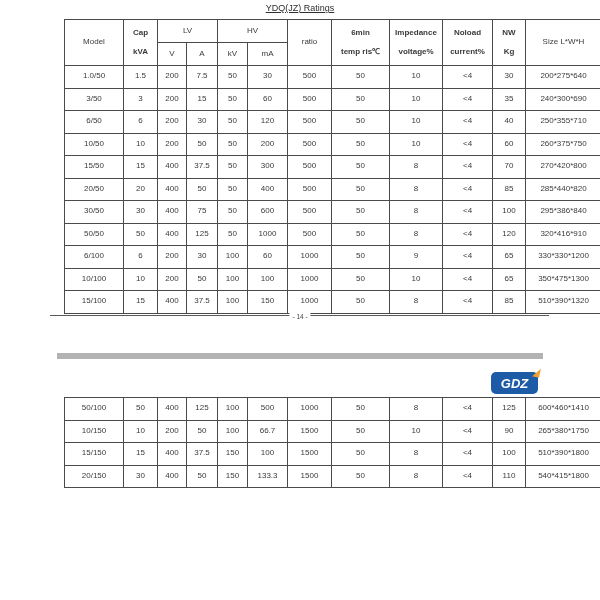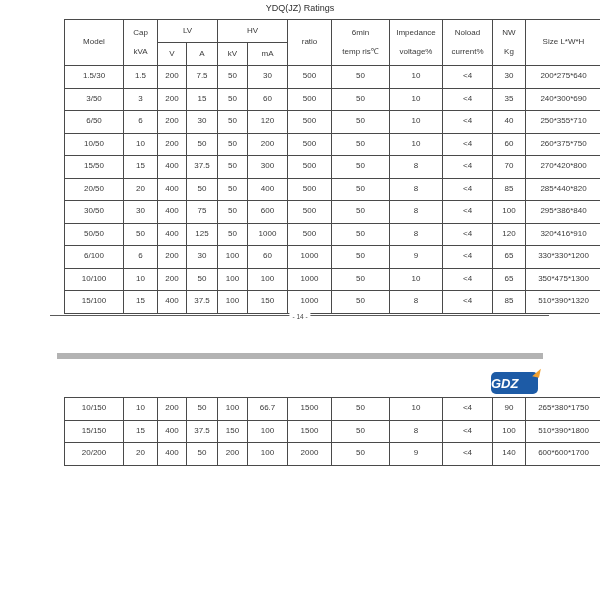--- a/index.html
+++ b/index.html
@@ -1,38 +1,38 @@
 <!DOCTYPE html>
 <html><head>
 <meta charset="utf-8">
 <style>
   html,body{margin:0;padding:0;background:#ffffff;}
   .page{position:relative;width:600px;height:600px;background:#ffffff;overflow:hidden;
         font-family:"Liberation Sans", sans-serif;color:#3a3a3a;}
   .doc-title{position:absolute;top:3px;left:0;width:600px;text-align:center;
-             font-size:9px;color:#2f2f2f;}
+             font-size:9px;color:#2f2f2f;text-decoration:underline;}
   table.ratings-table{position:absolute;left:64px;width:472px;border-collapse:collapse;
              table-layout:fixed;background:#fff;}
   .t1{top:19px;}
   .t2{top:397px;}
   .ratings-table th,.ratings-table td{
       border:1px solid #4a4a4a;font-size:8px;font-weight:normal;text-align:center;
       vertical-align:middle;padding:0;color:#3a3a3a;white-space:nowrap;overflow:hidden;
       line-height:1.1;}
   .t1 thead tr{height:23px;}
   .ratings-table tbody td{height:21.5px;}
-  th.two-line span{display:block;line-height:1;}
+  th.two-line span{display:block;line-height:1;font-weight:bold;}
   th.two-line span + span{margin-top:11px;text-align:center;}
   .footer-rule{position:absolute;top:315px;left:50px;width:499px;height:0;
                border-top:1px solid #5a5a5a;}
   .page-num{position:absolute;top:313px;left:50%;transform:translateX(-50%);
             background:#ffffff;padding:0 3px;font-size:6.5px;color:#444;}
   .page-sep{position:absolute;top:353px;left:57px;width:486px;height:6px;background:#b3b3b3;}
   .logo{position:absolute;top:372px;left:491px;width:47px;height:22px;background:#1d5ba6;
-        border-radius:5px;display:flex;align-items:center;justify-content:flex-start;}
+        border-radius:5px;display:flex;align-items:center;justify-content:center;}
   .logo-text{color:#ffffff;font-weight:bold;font-style:italic;font-size:13px;}
   .logo-tri{position:absolute;right:-2px;top:-4px;width:0;height:0;
             border-left:7px solid transparent;border-bottom:9px solid #f0a030;
             transform:rotate(12deg);}
 </style>
 </head>
 <body>
 
 <div class="page">
 
@@ -83,21 +83,21 @@
       </tr>
       <tr>
         <th>V</th>
         <th>A</th>
         <th>kV</th>
         <th>mA</th>
       </tr>
     </thead>
     <tbody>
         <tr>
-          <td>1.5/30</td>
+          <td>1.0/50</td>
           <td>1.5</td>
           <td>200</td>
           <td>7.5</td>
           <td>50</td>
           <td>30</td>
           <td>500</td>
           <td>50</td>
           <td>10</td>
           <td>&lt;4</td>
           <td>30</td>
@@ -266,20 +266,34 @@
         <col style="width:40px">
       <col style="width:44px">
         <col style="width:58px">
         <col style="width:53px">
       <col style="width:50px">
         <col style="width:33px">
         <col style="width:76px">
     </colgroup>
     <tbody>
         <tr>
+          <td>50/100</td>
+          <td>50</td>
+          <td>400</td>
+          <td>125</td>
+          <td>100</td>
+          <td>500</td>
+          <td>1000</td>
+          <td>50</td>
+          <td>8</td>
+          <td>&lt;4</td>
+          <td>125</td>
+          <td>600*460*1410</td>
+        </tr>
+        <tr>
           <td>10/150</td>
           <td>10</td>
           <td>200</td>
           <td>50</td>
           <td>100</td>
           <td>66.7</td>
           <td>1500</td>
           <td>50</td>
           <td>10</td>
           <td>&lt;4</td>
@@ -294,29 +308,29 @@
           <td>150</td>
           <td>100</td>
           <td>1500</td>
           <td>50</td>
           <td>8</td>
           <td>&lt;4</td>
           <td>100</td>
           <td>510*390*1800</td>
         </tr>
         <tr>
-          <td>20/200</td>
-          <td>20</td>
-          <td>400</td>
-          <td>50</td>
-          <td>200</td>
-          <td>100</td>
-          <td>2000</td>
-          <td>50</td>
-          <td>9</td>
-          <td>&lt;4</td>
-          <td>140</td>
-          <td>600*600*1700</td>
+          <td>20/150</td>
+          <td>30</td>
+          <td>400</td>
+          <td>50</td>
+          <td>150</td>
+          <td>133.3</td>
+          <td>1500</td>
+          <td>50</td>
+          <td>8</td>
+          <td>&lt;4</td>
+          <td>110</td>
+          <td>540*415*1800</td>
         </tr>
       </tbody>
   </table>
 
 </div>
 
 </body></html>

